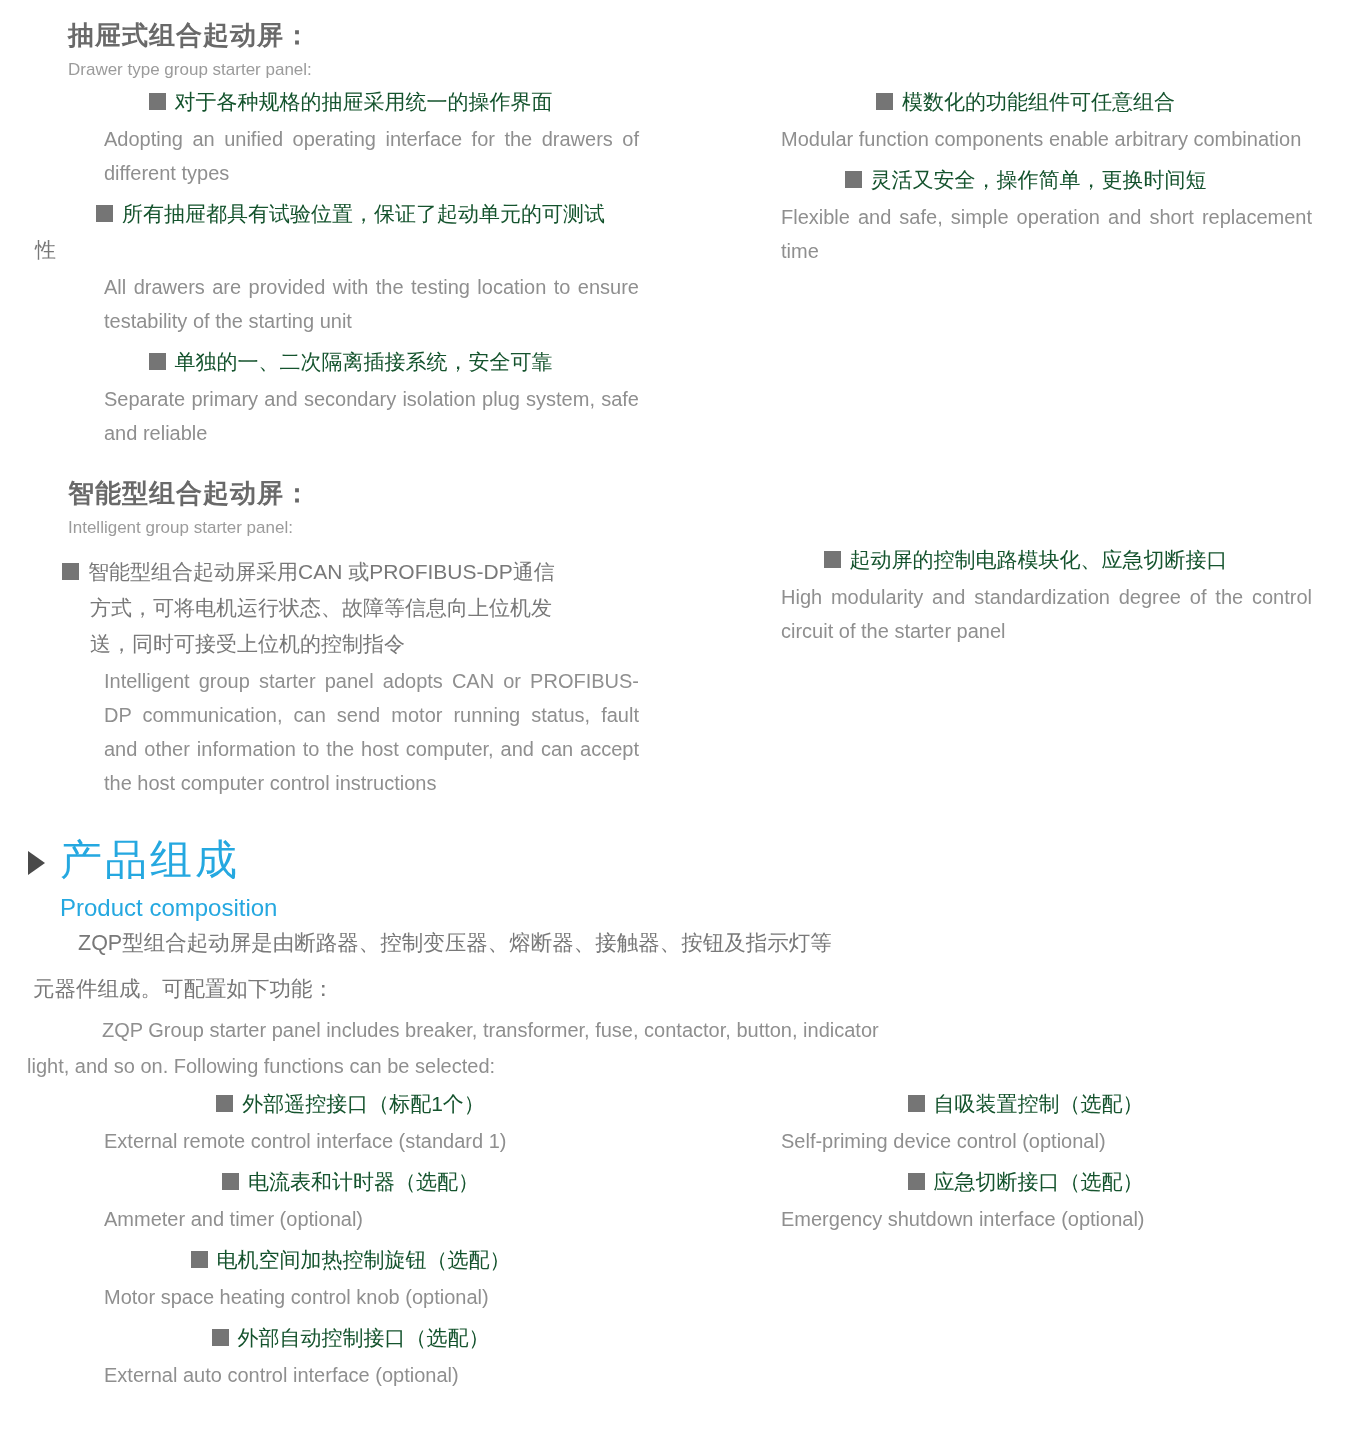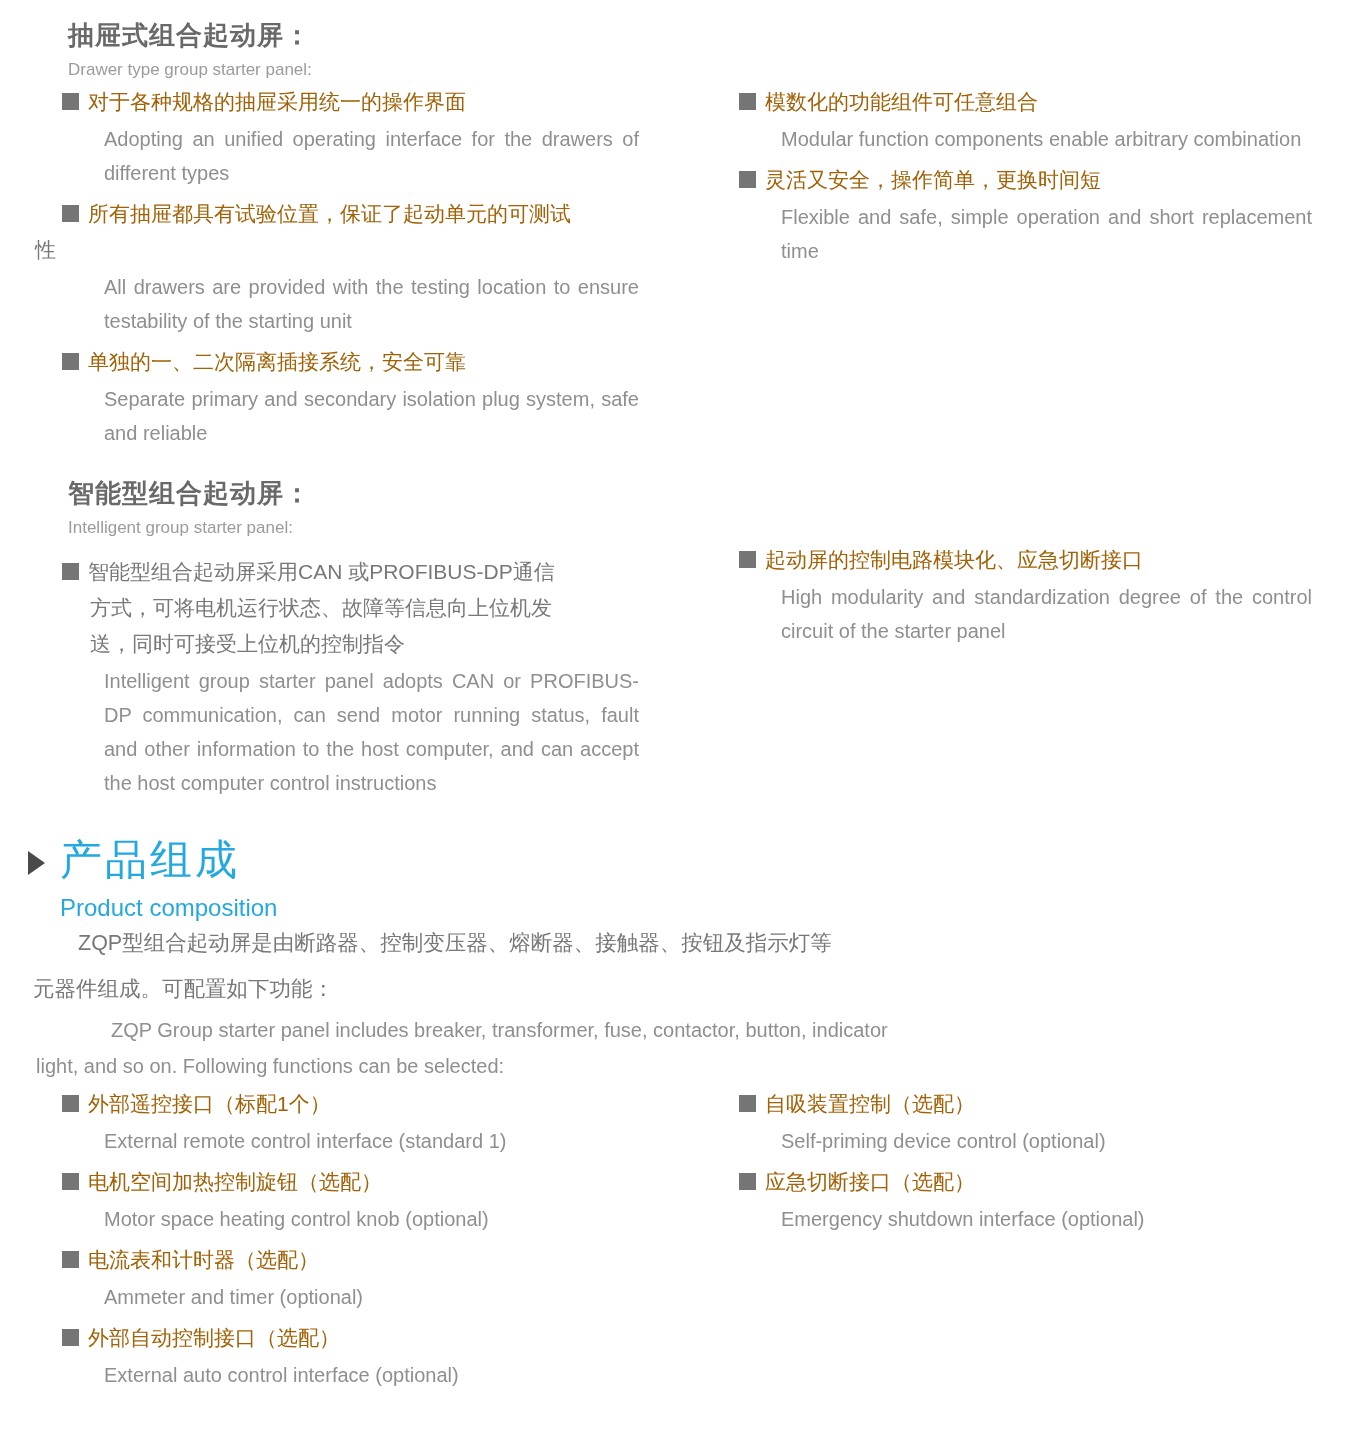--- a/index.html
+++ b/index.html
@@ -11,22 +11,23 @@
   .abs { position:absolute; }
 
   
   .sec-head .head-cn { font-size:26px; font-weight:bold; color:#696969; letter-spacing:1px; }
   .sec-head .head-en { font-size:17px; color:#9b9b9b; margin-top:7px; }
 
   
   .col { position:absolute; }
   .item { margin-bottom:5px; }
   .item .cn {
-    font-size:21px; line-height:36px; color:#a16207; text-indent:27px;
+    font-size:21px; line-height:36px; color:#14532d; text-indent:27px;
     white-space:nowrap;
+    text-align:center;
   }
   .sq {
     display:inline-block; width:17px; height:17px; background:#757575;
     margin-right:9px; vertical-align:-1px;
   }
   .item .cn-cont { font-size:21px; line-height:36px; color:#787878; }
   .item .en {
     font-size:20px; line-height:34px; color:#8f8f8f;
     margin-left:69px; margin-top:2px; margin-bottom:6px; text-align:justify;
   }
@@ -43,21 +44,21 @@
     border-top:12px solid transparent;
     border-bottom:12px solid transparent;
   }
   .title-cn { font-size:42px; color:#25a8e0; letter-spacing:3px; margin-left:15px; }
   .title-en { font-size:24px; color:#25a8e0; margin-left:32px; margin-top:6px; }
 
   
   #sec3-para-cn { left:0; top:920px; width:930px; }
   #sec3-para-cn .line { margin-left:33px; font-size:21.5px; color:#787878; line-height:46px; white-space:nowrap; }
   #sec3-para-cn .line.first { text-indent:45px; }
-  #sec3-para-en { left:17px; top:1012px; width:930px;padding-left:16px; }
+  #sec3-para-en { left:8px; top:1012px; width:930px;padding-left:16px; }
   #sec3-para-en .line { margin-left:3px; font-size:20px; color:#8f8f8f; line-height:36px; white-space:nowrap; }
   #sec3-para-en .line.first { text-indent:75px; }
 
   
   #sec1-head { left:68px; top:18px; }
   #sec1-left  { left:35px;  top:84px;  width:604px; }
   #sec1-right { left:712px; top:84px;  width:600px; }
   #sec2-head { left:68px; top:476px; }
   #sec2-left  { left:35px;  top:554px; width:604px; }
   #sec2-right { left:712px; top:542px; width:600px; }
@@ -132,26 +133,26 @@
   <div id="sec3-para-en" class="abs">
       <div class="line first">ZQP Group starter panel includes breaker, transformer, fuse, contactor, button, indicator</div>
       <div class="line">light, and so on. Following functions can be selected:</div>
     </div>
   <div id="sec4-left" class="col">
       <div class="item">
         <div class="cn"><span class="sq"></span><span>外部遥控接口（标配1个）</span></div>
         <div class="en">External remote control interface (standard 1)</div>
       </div>
       <div class="item">
+        <div class="cn"><span class="sq"></span><span>电流表和计时器（选配）</span></div>
+        <div class="en">Ammeter and timer (optional)</div>
+      </div>
+      <div class="item">
         <div class="cn"><span class="sq"></span><span>电机空间加热控制旋钮（选配）</span></div>
         <div class="en">Motor space heating control knob (optional)</div>
-      </div>
-      <div class="item">
-        <div class="cn"><span class="sq"></span><span>电流表和计时器（选配）</span></div>
-        <div class="en">Ammeter and timer (optional)</div>
       </div>
       <div class="item">
         <div class="cn"><span class="sq"></span><span>外部自动控制接口（选配）</span></div>
         <div class="en">External auto control interface (optional)</div>
       </div>
     </div>
   <div id="sec4-right" class="col">
       <div class="item">
         <div class="cn"><span class="sq"></span><span>自吸装置控制（选配）</span></div>
         <div class="en">Self-priming device control (optional)</div>

